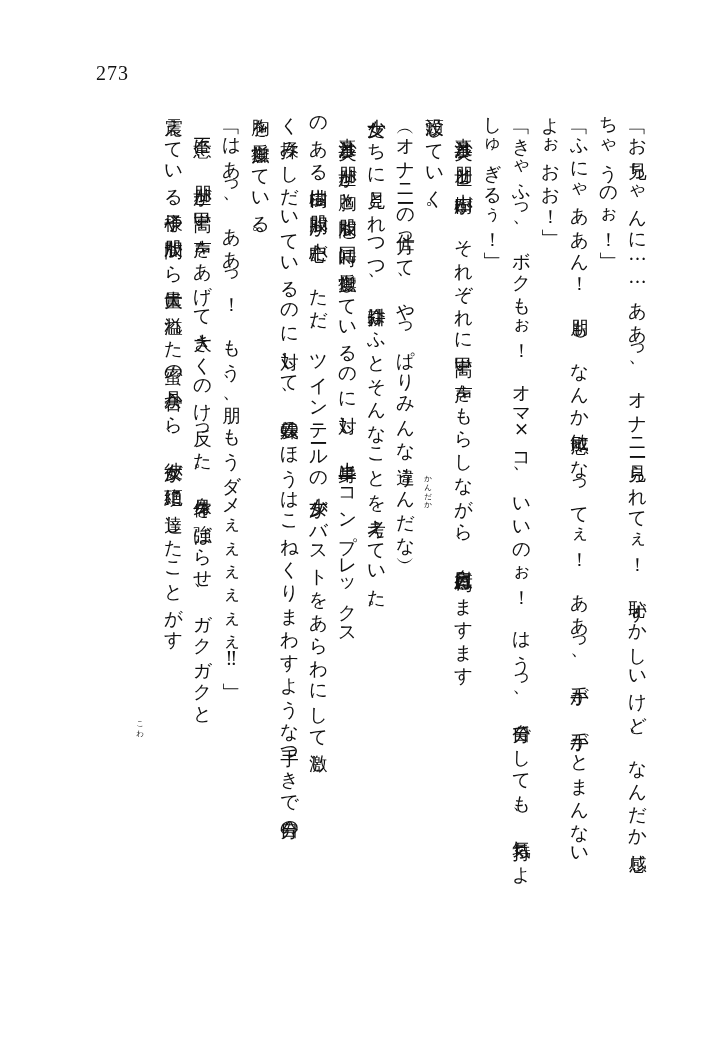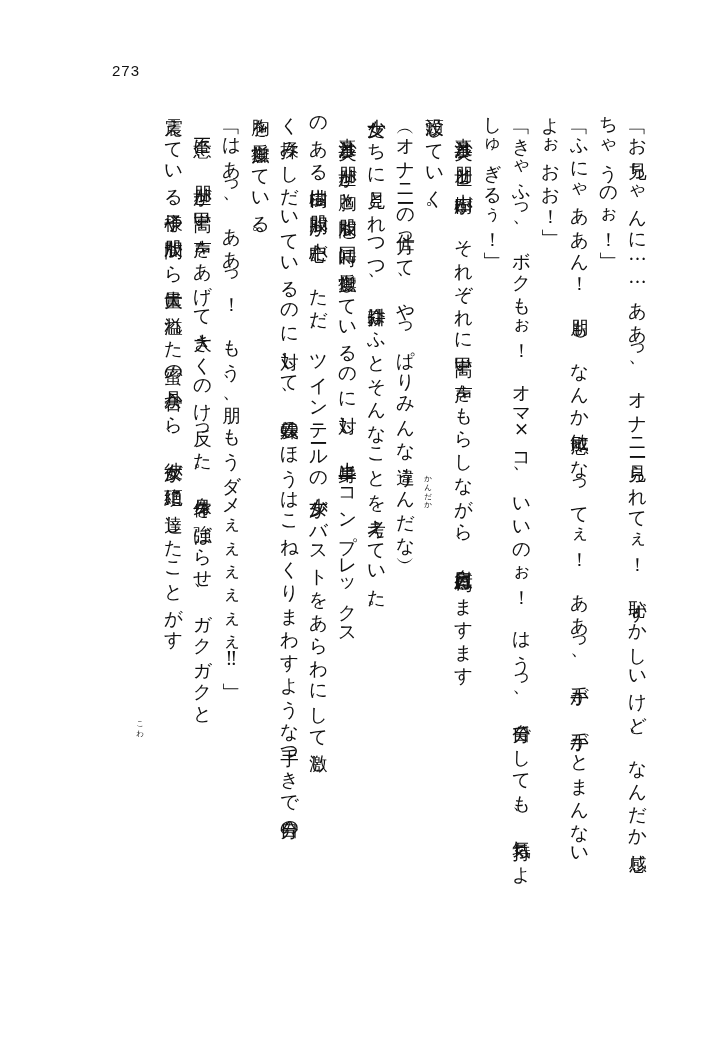--- a/index.html
+++ b/index.html
@@ -12,25 +12,25 @@
     width: 705px;
     height: 1050px;
     background: #ffffff;
     overflow: hidden;
     font-family: "DejaVu Serif", "Liberation Serif", serif;
     color: #111111;
   }
   .page-number {
     position: absolute;
     top: 62px;
-    left: 112px;
-    font-size: 15px;
+    left: 96px;
+    font-size: 20px;
     letter-spacing: 1px;
     color: #111111;
-    font-family: Liberation Sans, sans-serif;
+    font-family: Liberation Serif, serif;
   }
   .text-block {
     position: absolute;
     top: 104px;
     left: 66px;
     width: 580px;
     height: 860px;
     display: flex;
     flex-direction: row-reverse;
     justify-content: flex-start;

